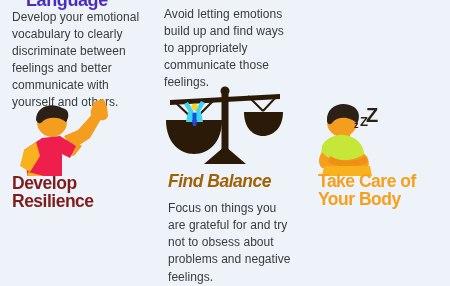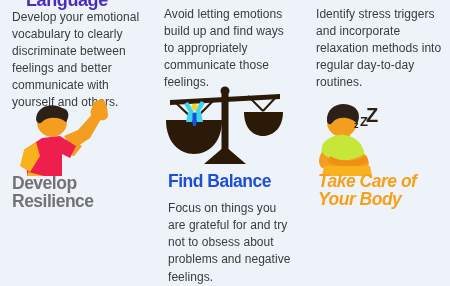--- a/index.html
+++ b/index.html
@@ -95,25 +95,25 @@
   
   .col-language .art       { top: 96px; }
   .col-language .lower-block { top: 174px; }
 
   .col-balance .top-block  { left: 14px; right: 6px; padding-top: 6px; }
   .col-balance .art        { top: 84px; }
   .col-balance .lower-block { top: 172px; left: 18px; }
 
   .col-body .top-block     { left: 16px; right: 4px; padding-top: 6px; }
   .col-body .art           { top: 96px; }
-  .col-body .lower-block   { top: 172px; left: 18px; font-style: italic; }
+  .col-body .lower-block   { top: 172px; left: 18px; }
 
   .heading-purple { color: #4a2cc0; }
-  .heading-pink   { color: #737373; }
-  .heading-blue   { color: #1d4ed8; }
+  .heading-pink   { color: #7f1d1d; }
+  .heading-blue   { color: #a16207; font-style: italic; }
   .heading-orange { color: #f6a01b; }
 </style>
 </head>
 <body>
 
 <div class="infographic">
   <div class="columns">
 
     <div class="column col-language">
 
@@ -185,23 +185,20 @@
       </div>
 
       <div class="lower-block">
         <div class="lower-heading heading-blue">Find Balance</div>
         <div class="body-copy lower-copy">Focus on things you are grateful for and try not to obsess about problems and negative feelings.</div>
       </div>
     </div>
 
     <div class="column col-body">
 
-      <div class="top-block">
-        <div class="body-copy">Identify stress triggers and incorporate relaxation methods into regular day-to-day routines.</div>
-      </div>
 
       <div class="art">
         <svg width="150" height="80" viewBox="0 0 150 80" xmlns="http://www.w3.org/2000/svg">
 
           <circle cx="42" cy="26" r="15" fill="#f59d1f"></circle>
 
           <path d="M27 25 C26 10 42 4 54 11 C60 15 60 23 57 28 C52 21 38 19 32 27 C30 29 28 29 27 25 Z" fill="#2d2017"></path>
 
           <path d="M36 38 L50 38 L50 48 L36 48 Z" fill="#f59d1f"></path>
 

